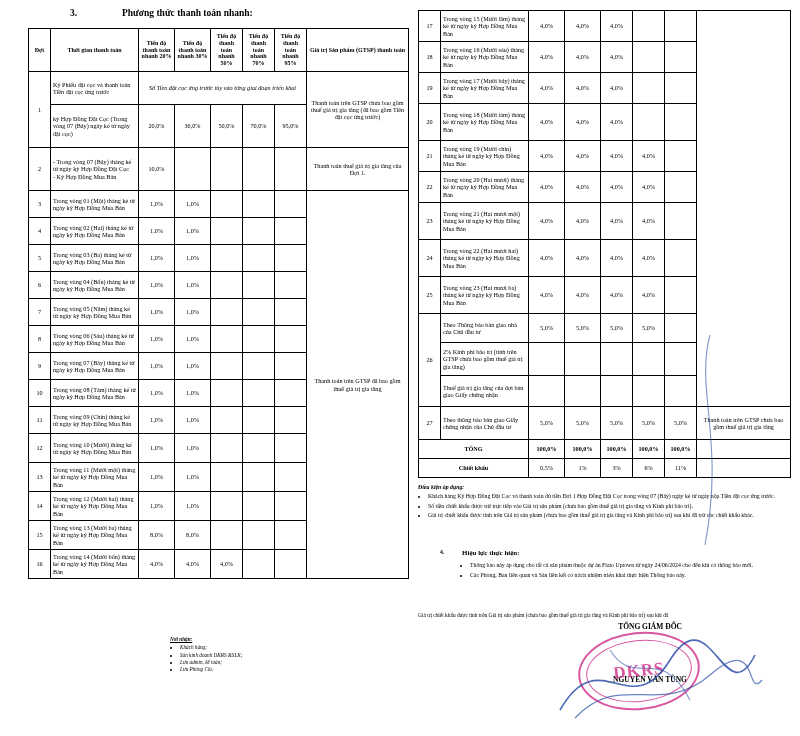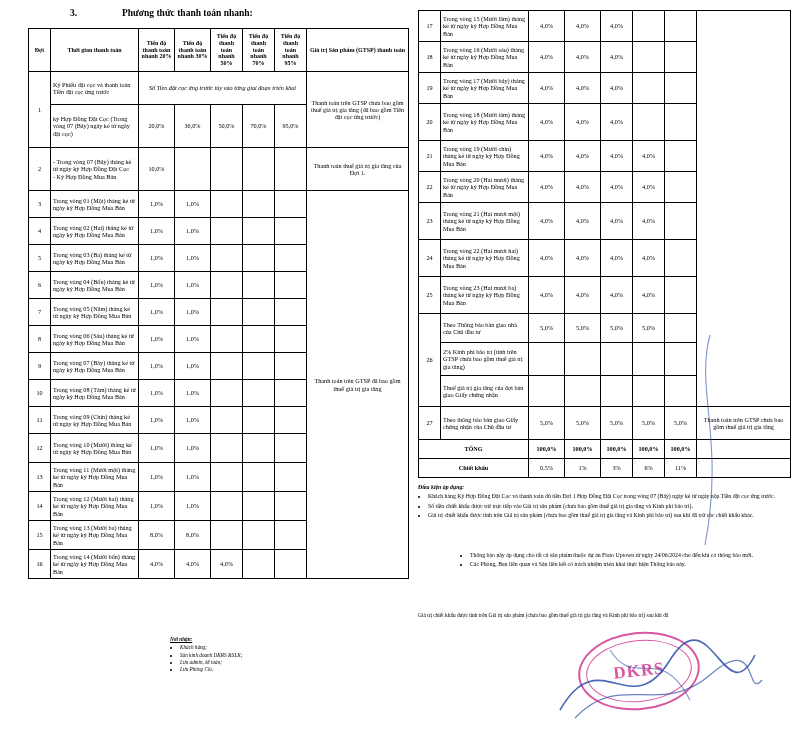--- a/index.html
+++ b/index.html
@@ -382,38 +382,46 @@
   <div class="notes" style="left:418px;top:483px;width:372px;">
     <div class="b it">Điều kiện áp dụng:</div>
     <ul>
       <li>Khách hàng Ký Hợp Đồng Đặt Cọc và thanh toán đủ tiền Đợt 1 Hợp Đồng Đặt Cọc trong vòng 07 (Bảy) ngày kể từ ngày nộp Tiền đặt cọc ứng trước.</li>
       <li>Số tiền chiết khấu được trừ trực tiếp vào Giá trị sản phẩm (chưa bao gồm thuế giá trị gia tăng và Kinh phí bảo trì).</li>
       <li>Giá trị chiết khấu được tính trên Giá trị sản phẩm (chưa bao gồm thuế giá trị gia tăng và Kinh phí bảo trì) sau khi đã trừ các chiết khấu khác.</li>
     </ul>
   </div>
 
   <div class="notes" style="left:440px;top:548px;width:350px;">
+    <div style="position:relative;">
+      <span class="b" style="position:absolute;left:0;top:0;">4.</span>
+      <span class="b" style="margin-left:22px;font-size:7px;">Hiệu lực thực hiện:</span>
+    </div>
     <ul style="margin-left:30px;margin-top:3px;">
       <li>Thông báo này áp dụng cho tất cả sản phẩm thuộc dự án Fiato Uptown từ ngày 24/06/2024 cho đến khi có thông báo mới.</li>
       <li>Các Phòng, Ban liên quan và Sàn liên kết có trách nhiệm triển khai thực hiện Thông báo này.</li>
     </ul>
   </div>
 
   <div class="footnote" style="left:418px;top:612px;width:378px;">Giá trị chiết khấu được tính trên Giá trị sản phẩm (chưa bao gồm thuế giá trị gia tăng và Kinh phí bảo trì) sau khi đã</div>
 
   <div class="recv" style="left:170px;top:636px;">
     <div class="t">Nơi nhận:</div>
     <ul>
       <li class="it">Khách hàng;</li>
       <li class="it">Sàn kinh doanh DKRS &amp;SLK;</li>
       <li class="it">Lưu admin, kế toán;</li>
       <li class="it">Lưu Phòng Clo.</li>
     </ul>
   </div>
 
+  <div class="sign" style="left:560px;top:622px;width:180px;">
+    <div class="role">TỔNG GIÁM ĐỐC</div>
+    <div class="name">NGUYỄN VĂN TÙNG</div>
+  </div>
 
   <div class="stamp" style="left:578px;top:632px;">
     <div class="inner">DKRS</div>
   </div>
 
   <svg class="scribble" style="left:540px;top:630px;" width="230" height="96" viewBox="0 0 230 96">
     <path d="M20 80 C60 10, 90 95, 130 30 S185 85, 215 25" stroke="#2b4fa8" stroke-width="1.6" fill="none" opacity="0.85"></path>
     <path d="M35 88 C80 40, 120 88, 170 45 S205 70, 222 50" stroke="#2b4fa8" stroke-width="1.2" fill="none" opacity="0.7"></path>
     <path d="M70 20 C95 60, 120 12, 150 70" stroke="#2b4fa8" stroke-width="1.1" fill="none" opacity="0.6"></path>
   </svg>

